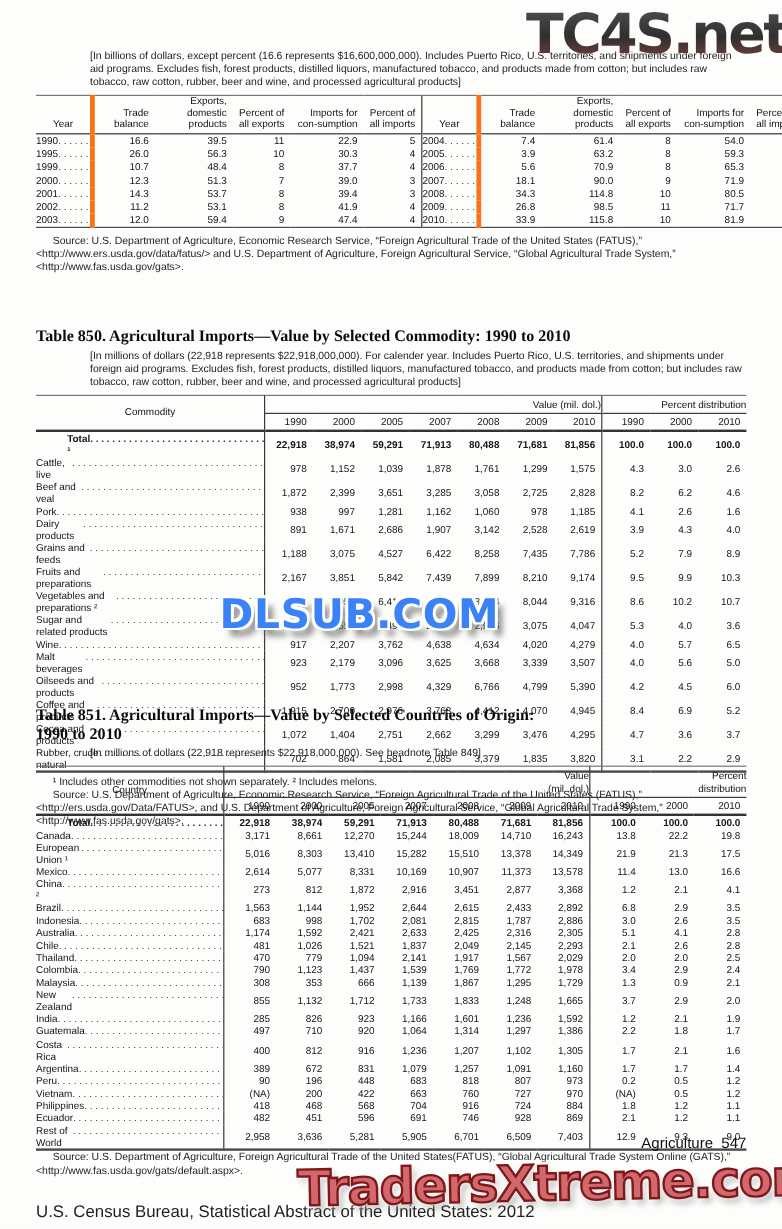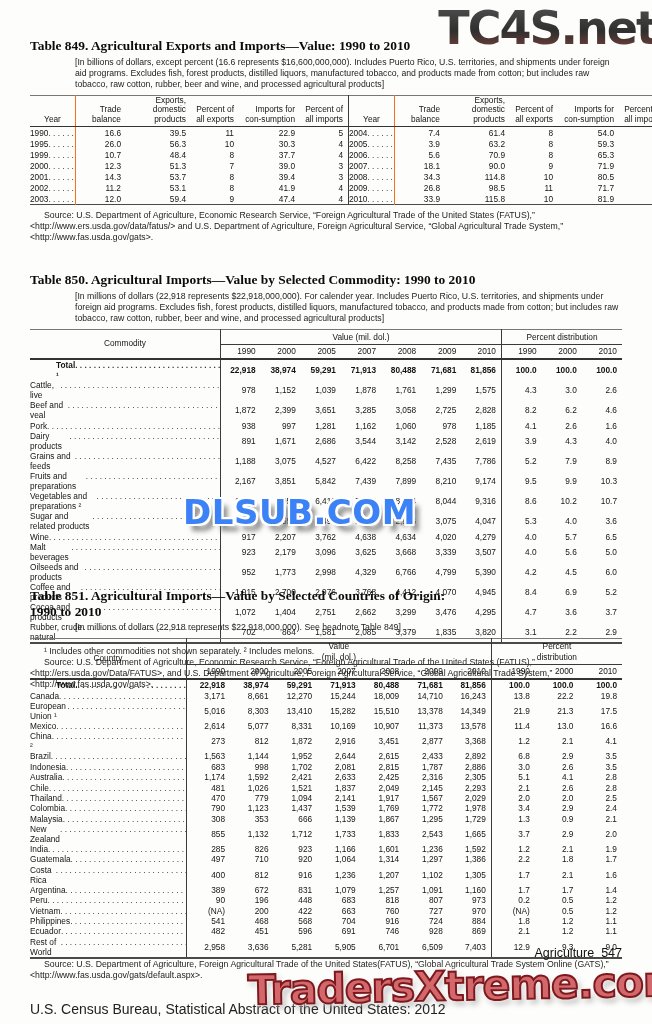--- a/index.html
+++ b/index.html
@@ -11,22 +11,22 @@
   .headnote{font-size:8.7px;line-height:11px;margin-top:3px;color:#1c1c1c;margin-left:45px;}
   .src,.ftn{font-size:8.7px;line-height:11px;color:#1c1c1c;text-indent:14px;margin-top:2px;}
   .src{margin-top:5px;}
   table{border-collapse:collapse;table-layout:fixed;width:592px;font-size:8.3px;
         border-top:1px solid #777;border-bottom:2px solid #4a4a4a;margin-top:5px;}
   th,td{padding:0;font-weight:normal;color:#141414;}
   th{font-size:8.3px;}
   thead th{vertical-align:bottom;padding-bottom:2px;}
   .num{text-align:right;padding-right:5px;}
   .vl{border-left:1px solid #3a3a3a;}
-  .vr{border-right:1px solid #f97316;}
-  .grp{border-bottom:1px solid #3a3a3a;text-align:center;vertical-align:middle;
+  .vr{border-right:4px solid #f97316;}
+  .grp{border-bottom:1px solid #3a3a3a;text-align:right;vertical-align:middle;
        white-space:pre-line;line-height:10.5px;padding:2px 0;}
   .lblh{text-align:center;vertical-align:middle;border-bottom:2px solid #333;}
   .yrs th{border-bottom:2px solid #333;padding-top:1px;}
   tbody tr.bold td{font-weight:700;}
   .lblwrap{display:flex;align-items:baseline;overflow:hidden;}
   .dots{flex:1 1 auto;overflow:hidden;white-space:nowrap;color:#333;}
   .dots::after{content:" . . . . . . . . . . . . . . . . . . . . . . . . . . . . . . . . . . . . . . . . . . . . .";}
   .ind .lblwrap{padding-left:26px;}
   
   #t849{border-bottom:1.5px solid #4a4a4a;}
@@ -54,21 +54,20 @@
       6px 7px 5px rgba(110,110,110,.8);text-align:right;}
   .wm-bot{position:absolute;top:962px;left:248px;font-family:"DejaVu Sans",sans-serif;
     font-weight:900;font-size:41px;letter-spacing:-1px;color:#d2686b;
     -webkit-text-stroke:2px #7d181c;transform:rotate(-1.2deg);
     text-shadow:0 0 5px #fff,0 0 8px #fff,3px 4px 6px rgba(0,0,0,.35);}
 </style>
 </head>
 <body>
 
 <div class="sec" style="top:38px">
-  <div class="tbl-title">Table 849. Agricultural Exports and Imports—Value: 1990 to 2010</div>
   <div class="headnote">[In billions of dollars, except percent (16.6 represents $16,600,000,000). Includes Puerto Rico, U.S. territories, and shipments under foreign aid programs. Excludes fish, forest products, distilled liquors, manufactured tobacco, and products made from cotton; but includes raw tobacco, raw cotton, rubber, beer and wine, and processed agricultural products]</div>
   <table id="t849">
     <thead>
         <tr>
           <th class="w0 yrh vr">Year</th>
           <th class="w1">Trade balance</th>
           <th class="w2">Exports, domestic products</th>
           <th class="w3">Percent of all exports</th>
           <th class="w4">Imports for con-sumption</th>
           <th class="w5">Percent of all imports</th>
@@ -353,21 +352,21 @@
         <tr>
           <td class="lblc">
             <div class="lblwrap">
               <span>Dairy products</span>
               <span class="dots"></span>
             </div>
           </td>
           <td class="num vl">891</td>
           <td class="num">1,671</td>
           <td class="num">2,686</td>
-          <td class="num">3,544</td>
+          <td class="num">1,907</td>
           <td class="num">3,142</td>
           <td class="num">2,528</td>
           <td class="num">2,619</td>
           <td class="num vl">3.9</td>
           <td class="num">4.3</td>
           <td class="num">4.0</td>
         </tr>
         <tr>
           <td class="lblc">
             <div class="lblwrap">
@@ -802,21 +801,21 @@
             <div class="lblwrap">
               <span>New Zealand</span>
               <span class="dots"></span>
             </div>
           </td>
           <td class="num vl">855</td>
           <td class="num">1,132</td>
           <td class="num">1,712</td>
           <td class="num">1,733</td>
           <td class="num">1,833</td>
-          <td class="num">2,543</td>
+          <td class="num">1,248</td>
           <td class="num">1,665</td>
           <td class="num vl">3.7</td>
           <td class="num">2.9</td>
           <td class="num">2.0</td>
         </tr>
         <tr>
           <td class="lblc">
             <div class="lblwrap">
               <span>India</span>
               <span class="dots"></span>
@@ -923,21 +922,21 @@
           <td class="num">0.5</td>
           <td class="num">1.2</td>
         </tr>
         <tr>
           <td class="lblc">
             <div class="lblwrap">
               <span>Philippines</span>
               <span class="dots"></span>
             </div>
           </td>
-          <td class="num vl">541</td>
+          <td class="num vl">418</td>
           <td class="num">468</td>
           <td class="num">568</td>
           <td class="num">704</td>
           <td class="num">916</td>
           <td class="num">724</td>
           <td class="num">884</td>
           <td class="num vl">1.8</td>
           <td class="num">1.2</td>
           <td class="num">1.1</td>
         </tr>

